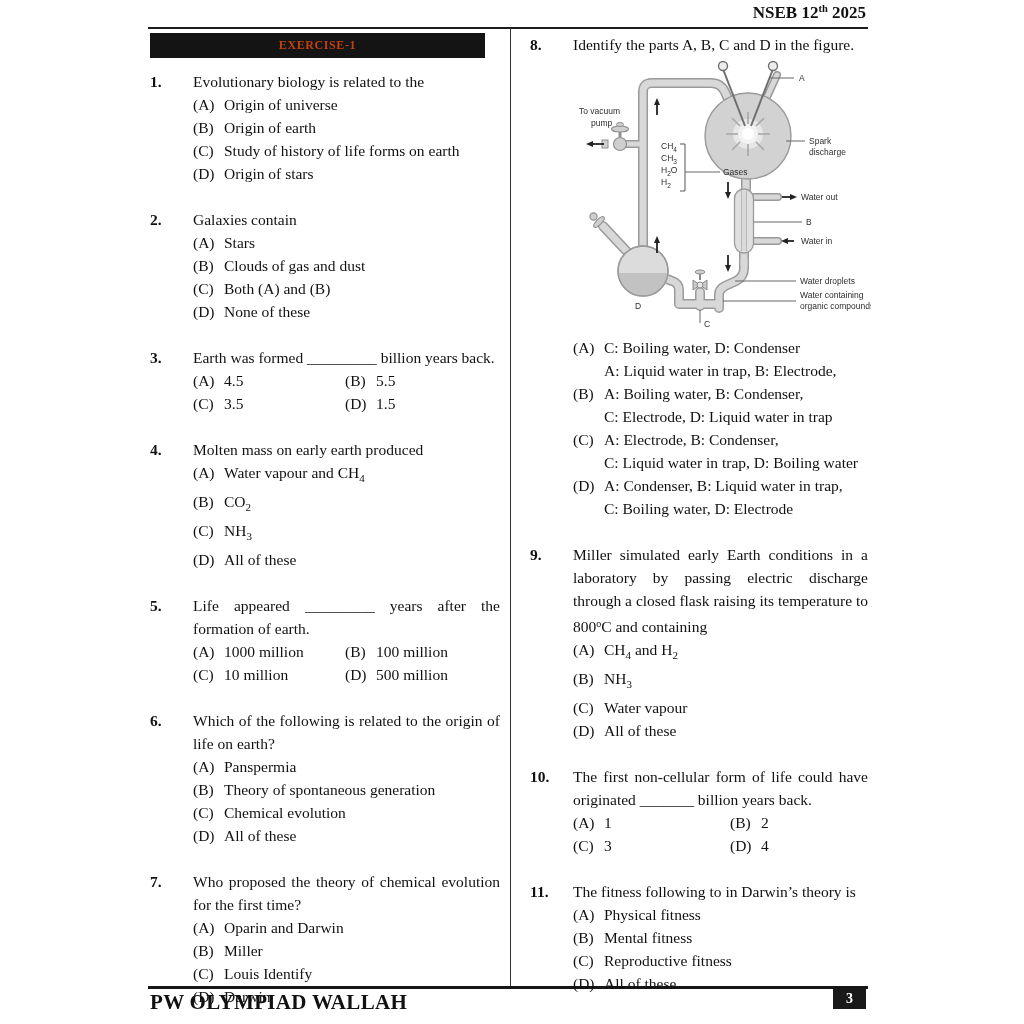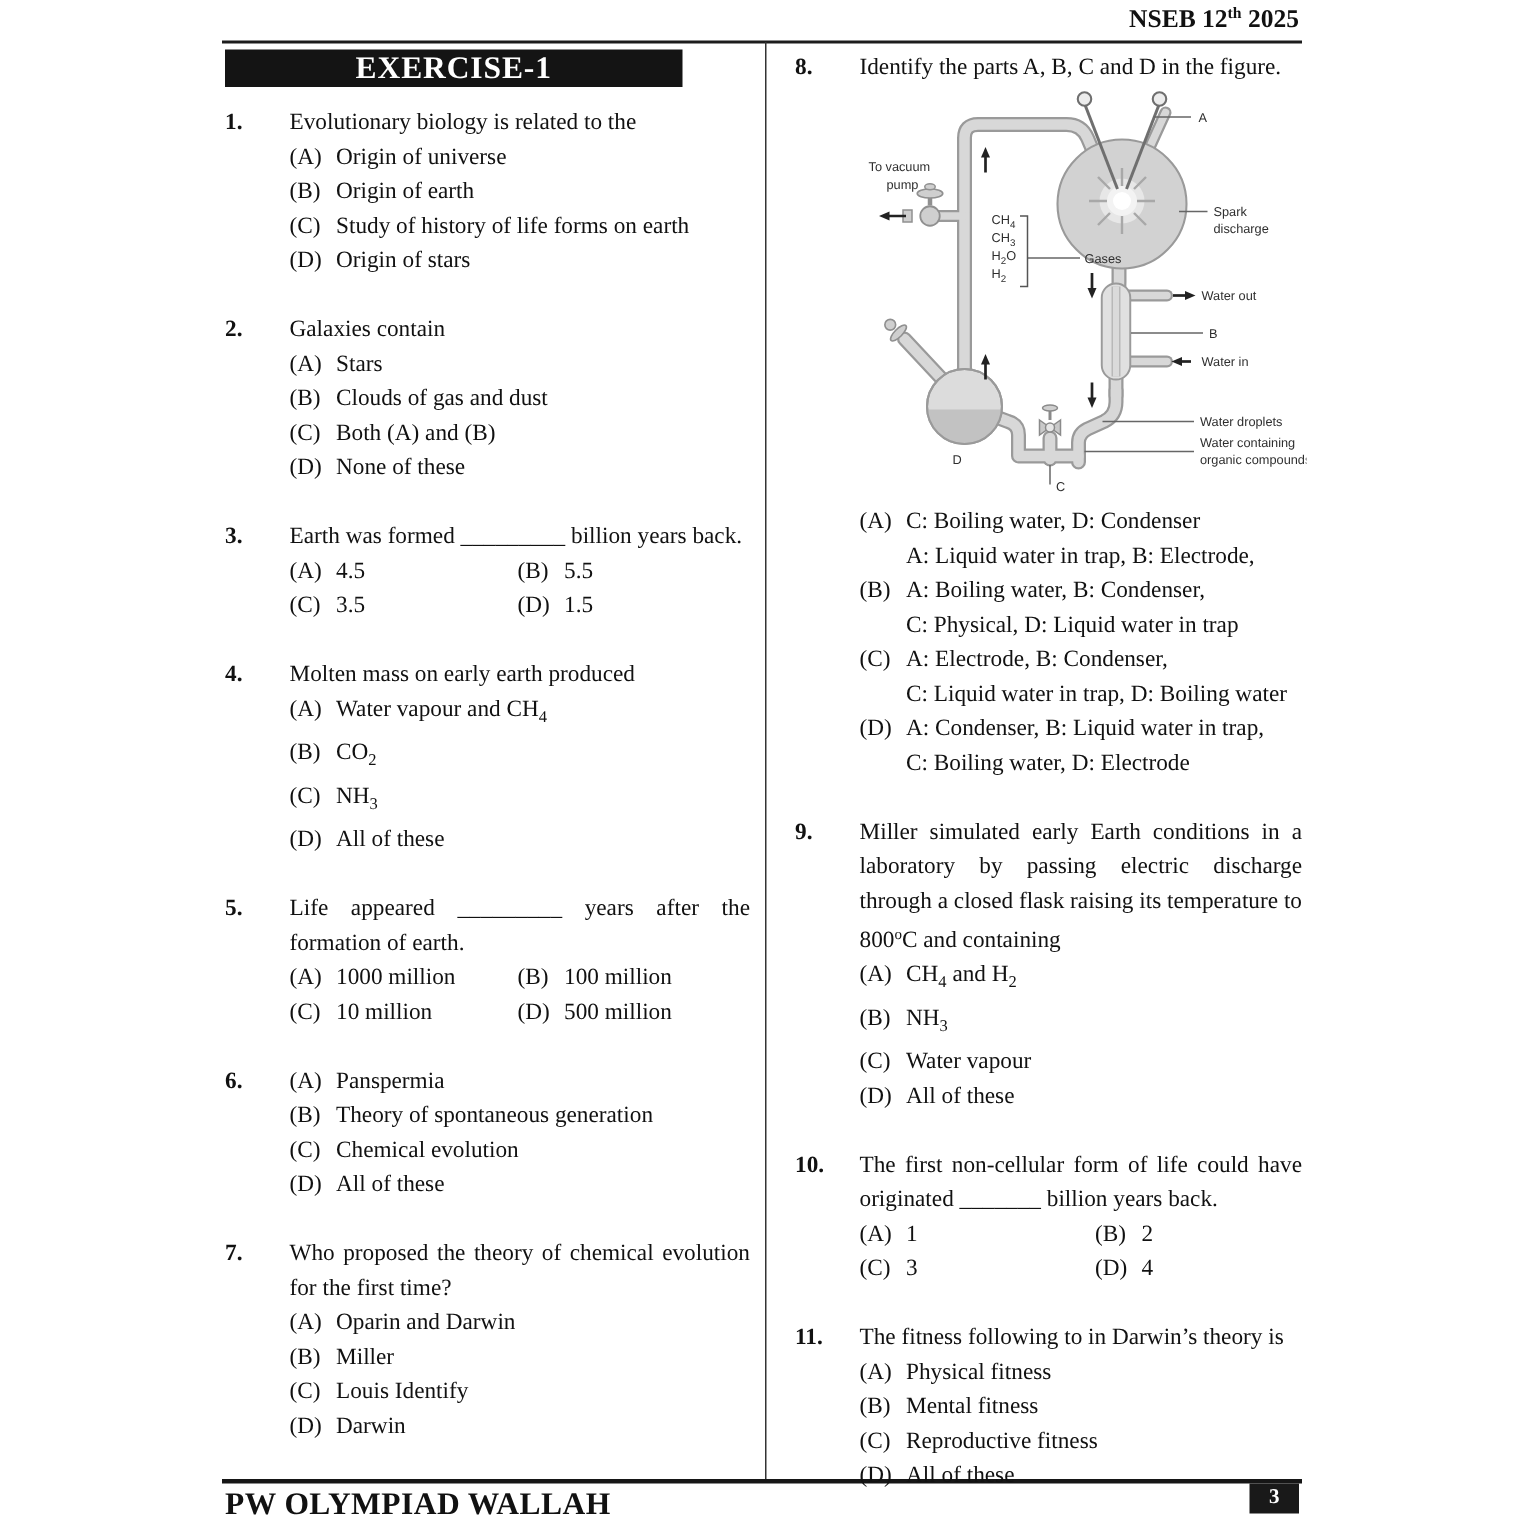--- a/index.html
+++ b/index.html
@@ -10,22 +10,22 @@
   .sup{font-size:10.5px;vertical-align:6px;font-weight:bold;text-align:right;}
   #rule-top{left:148px;top:27px;width:720px;height:2px;background:#1c1c1c;}
   #rule-mid{left:510px;top:28px;width:1px;height:958px;background:#333;}
   #rule-bottom{left:148px;top:986px;width:720px;height:3px;background:#161616;}
   #footer-brand{left:150px;top:990px;font-weight:bold;font-size:21px;letter-spacing:.3px;}
   #page-badge{left:833px;top:989px;width:33px;height:20px;background:#191919;color:#fff;
               font-weight:bold;font-size:14px;display:flex;align-items:center;justify-content:center;}
   .col{position:absolute;top:33px;}
   #col-left{left:150px;width:350px;}
   #col-right{left:530px;width:338px;}
-  #exercise-bar{width:305px;height:25px;background:#141414;color:#ffffff;display:flex;align-items:center;
-                justify-content:center;font-weight:bold;font-size:21px;letter-spacing:.6px;margin-bottom:12px;}
+  #exercise-bar{width:335px;height:25px;background:#141414;color:#c2410c;display:flex;align-items:center;
+                justify-content:center;font-weight:bold;font-size:12px;letter-spacing:.6px;margin-bottom:12px;}
   .q{margin-bottom:23px;font-size:15.5px;line-height:23px;}
   .qrow{display:flex;}
   .qno{width:43px;flex:none;font-weight:bold;}
   .qbody{flex:1;min-width:0;}
   .stem{text-align:justify;}
   .opt{display:flex;}
   .ol{width:31px;flex:none;}
   .olines{flex:1;min-width:0;}
   .optrow{display:flex;}
   #col-left .optrow .first{width:152px;flex:none;}
@@ -178,20 +178,21 @@
             </div>
         </div>
       </div>
     </div>
   </div>
 
   <div class="q">
     <div class="qrow">
       <span class="qno">6.</span>
       <div class="qbody">
+        <div class="stem">Which of the following is related to the origin of life on earth?</div>
         <div class="opt">
             <span class="ol">(A)</span>
             <span>Panspermia</span>
           </div>
         <div class="opt">
             <span class="ol">(B)</span>
             <span>Theory of spontaneous generation</span>
           </div>
         <div class="opt">
             <span class="ol">(C)</span>
@@ -376,21 +377,21 @@
             <span class="ol">(A)</span>
             <div class="olines">
               <div>C: Boiling water, D: Condenser</div>
               <div>A: Liquid water in trap, B: Electrode,</div>
             </div>
           </div>
         <div class="opt">
             <span class="ol">(B)</span>
             <div class="olines">
               <div>A: Boiling water, B: Condenser,</div>
-              <div>C: Physical, D: Liquid water in trap</div>
+              <div>C: Electrode, D: Liquid water in trap</div>
             </div>
           </div>
         <div class="opt">
             <span class="ol">(C)</span>
             <div class="olines">
               <div>A: Electrode, B: Condenser,</div>
               <div>C: Liquid water in trap, D: Boiling water</div>
             </div>
           </div>
         <div class="opt">

